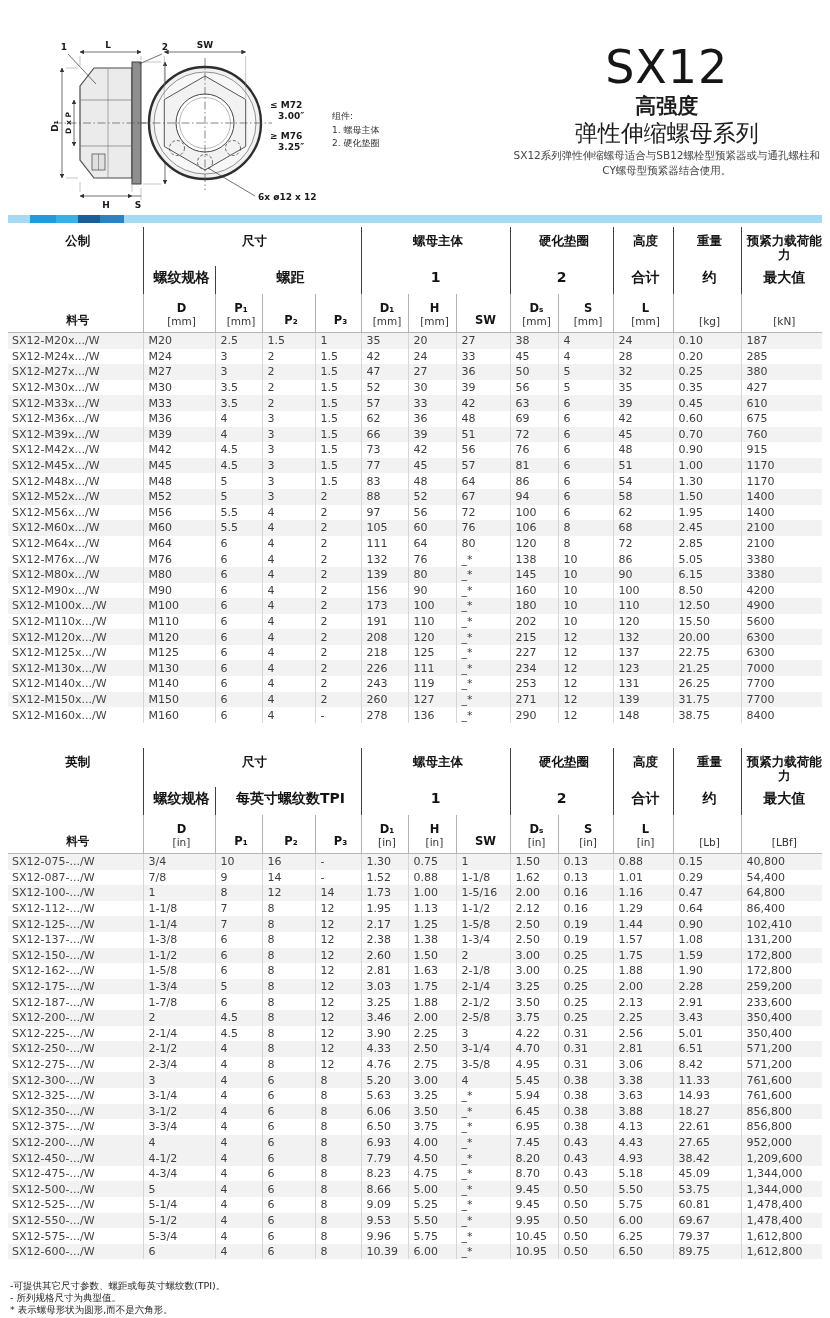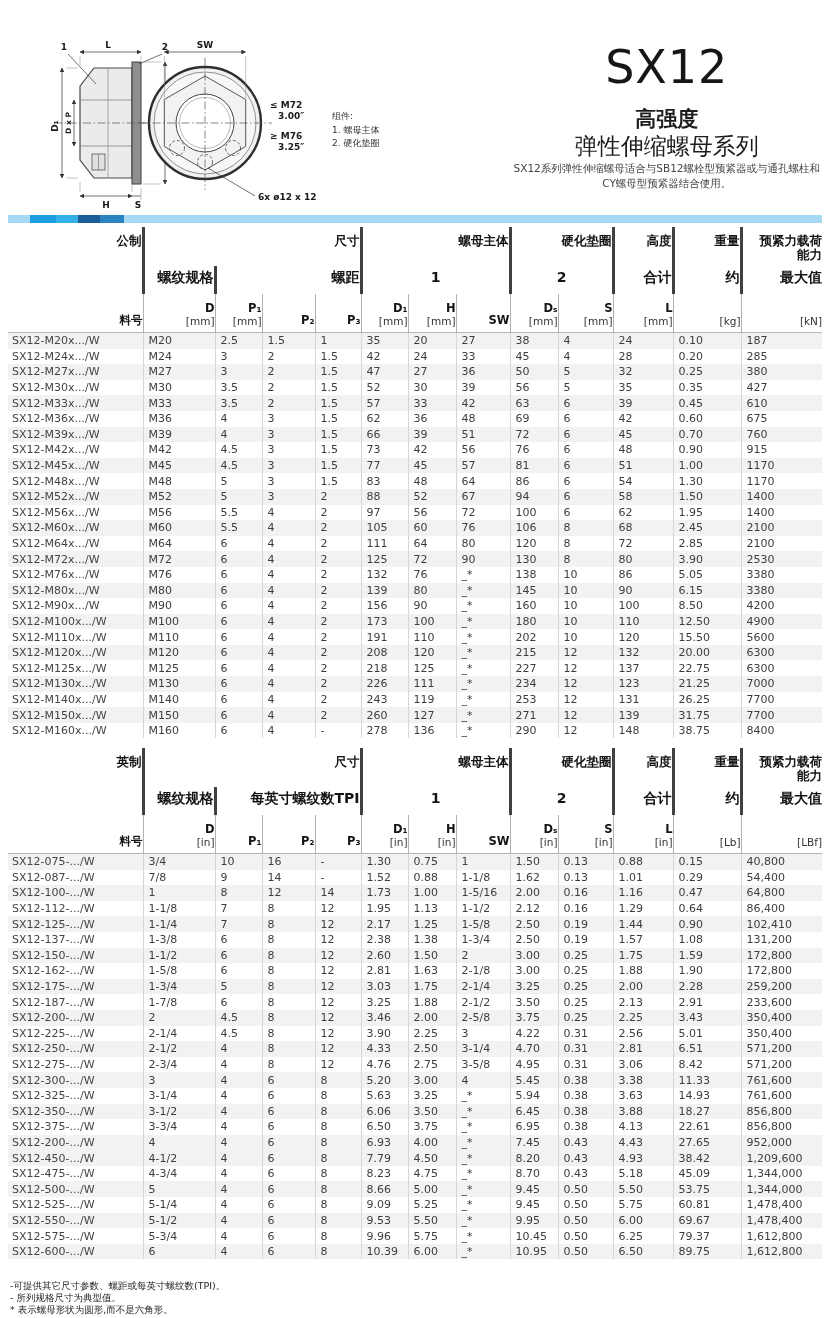--- a/index.html
+++ b/index.html
@@ -2,21 +2,21 @@
 <html><head>
 <meta charset="utf-8">
 <style>
   html,body{margin:0;padding:0;background:#fff;}
   body{width:830px;height:1318px;font-family:"DejaVu Sans","Liberation Sans",sans-serif;color:#222;}
   .page{position:relative;width:830px;height:1318px;background:#fff;overflow:hidden;}
 
   
   .title-block{position:absolute;top:42px;right:10px;text-align:center;}
   .product-name{font-size:46px;font-weight:normal;letter-spacing:1px;color:#161616;line-height:50px;}
-  .subtitle1{font-size:21px;font-weight:bold;color:#1c1c1c;line-height:26px;margin-top:14px;}
+  .subtitle1{font-size:21px;font-weight:bold;color:#1c1c1c;line-height:26px;margin-top:1px;}
   .subtitle2{font-size:23px;font-weight:normal;color:#1c1c1c;line-height:29px;}
   .description{font-size:10.5px;color:#444;line-height:15px;margin-top:0;}
 
   
   .drawing-block{position:absolute;top:38px;left:8px;}
   .legend{position:absolute;left:332px;top:110px;font-size:9px;color:#333;line-height:13.5px;}
   svg text{font-family:"DejaVu Sans","Liberation Sans",sans-serif;}
   .dimtxt{font-size:9px;font-weight:bold;fill:#1a1a1a;}
   .dimtxt-sm{font-size:7.5px;font-weight:bold;fill:#1a1a1a;}
   .nottxt{font-size:9px;font-weight:bold;fill:#1a1a1a;}
@@ -28,28 +28,28 @@
   
   .bar{position:absolute;top:215px;left:8px;width:814px;height:8px;display:flex;}
   .bar span{display:block;height:8px;}
   .bar .s1{width:22px;}.bar .s2{width:26px;}.bar .s3{width:22px;}
   .bar .s4{width:22px;}.bar .s5{width:24px;}.bar .s6{flex:1;}
 
   
   table{border-collapse:collapse;table-layout:fixed;width:814px;}
   .metric-pos{position:absolute;top:227px;left:8px;}
   .imperial-pos{position:absolute;top:748px;left:8px;}
-  th{text-align:right;padding:0 0 0 5px;white-space:nowrap;overflow:hidden;font-weight:bold;color:#141414;}
+  th{text-align:center;padding:0 0 0 5px;white-space:nowrap;overflow:hidden;font-weight:bold;color:#141414;}
   tr.g1 th{font-size:12.5px;height:32px;vertical-align:top;padding-top:7px;white-space:normal;line-height:14px;}
   tr.g2 th{font-size:14px;height:25px;vertical-align:top;padding-top:3px;}
   tr.g2 th.num{text-align:center;padding-left:0;}
   tr.col-row th{height:33px;vertical-align:bottom;padding-bottom:5px;border-bottom:1px solid #b5b5b5;}
   .lab{font-size:11.5px;font-weight:bold;line-height:13px;}
   .unit{font-size:10.5px;font-weight:normal;color:#333;line-height:12px;}
-  .bl{border-left:3px solid #404040;}
+  .bl{border-left:1px solid #404040;}
   tr.col-row th{border-left:1px solid #b0b0b0;}
   tr.col-row th.first{border-left:none;}
   td{font-size:11px;color:#3d3d3d;height:15.6px;padding:0 0 0 5px;white-space:nowrap;overflow:hidden;border-left:1px solid #d6d6d6;}
   td:first-child{border-left:none;padding-left:4px;color:#444;}
   tr.odd td{background:#f2f2f2;}
   tr.even td{background:#ffffff;}
 
   
   .footnotes{position:absolute;top:1280px;left:10px;font-size:9.5px;color:#222;line-height:12px;}
 </style>
@@ -451,35 +451,20 @@
             <td>2</td>
             <td>111</td>
             <td>64</td>
             <td>80</td>
             <td>120</td>
             <td>8</td>
             <td>72</td>
             <td>2.85</td>
             <td>2100</td>
           </tr>
-          <tr class="odd">
-            <td>SX12-M72x.../W</td>
-            <td>M72</td>
-            <td>6</td>
-            <td>4</td>
-            <td>2</td>
-            <td>125</td>
-            <td>72</td>
-            <td>90</td>
-            <td>130</td>
-            <td>8</td>
-            <td>80</td>
-            <td>3.90</td>
-            <td>2530</td>
-          </tr>
           <tr class="even">
             <td>SX12-M76x.../W</td>
             <td>M76</td>
             <td>6</td>
             <td>4</td>
             <td>2</td>
             <td>132</td>
             <td>76</td>
             <td>_*</td>
             <td>138</td>

